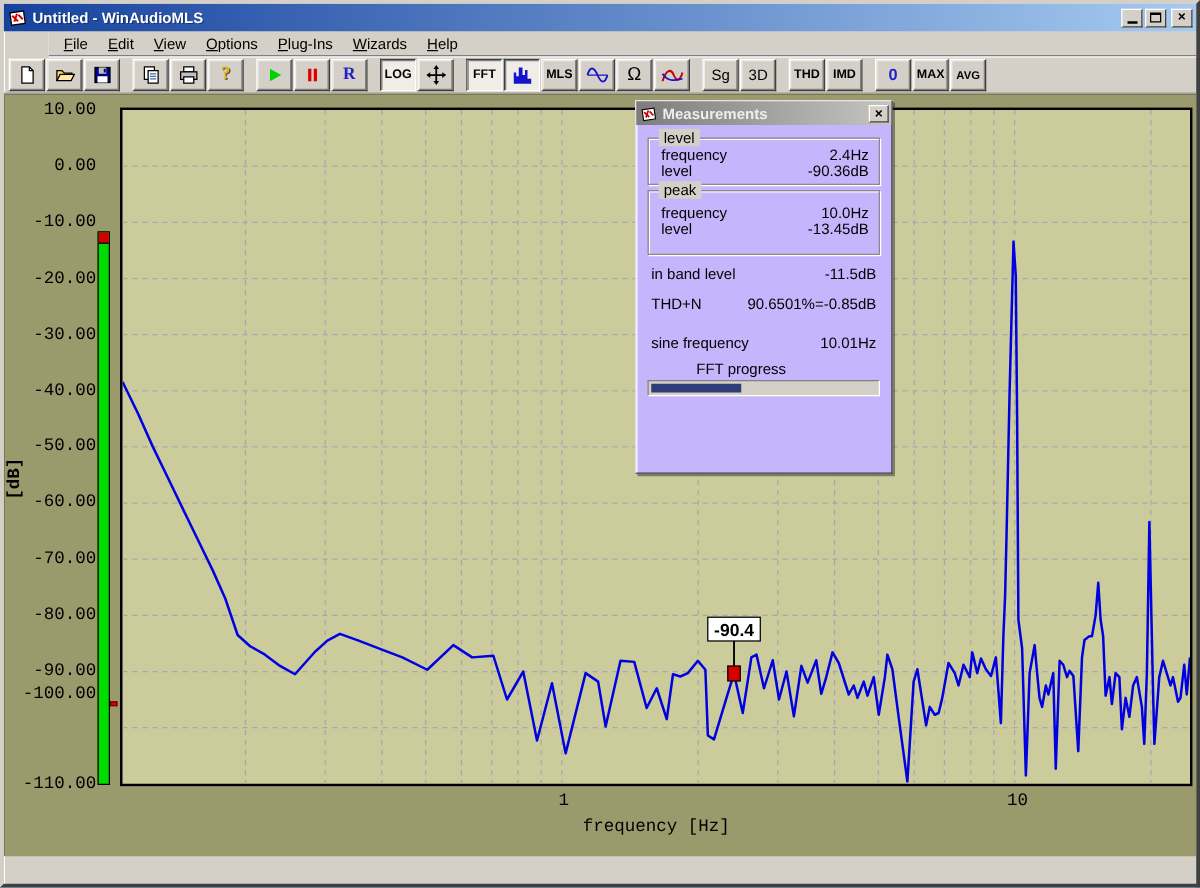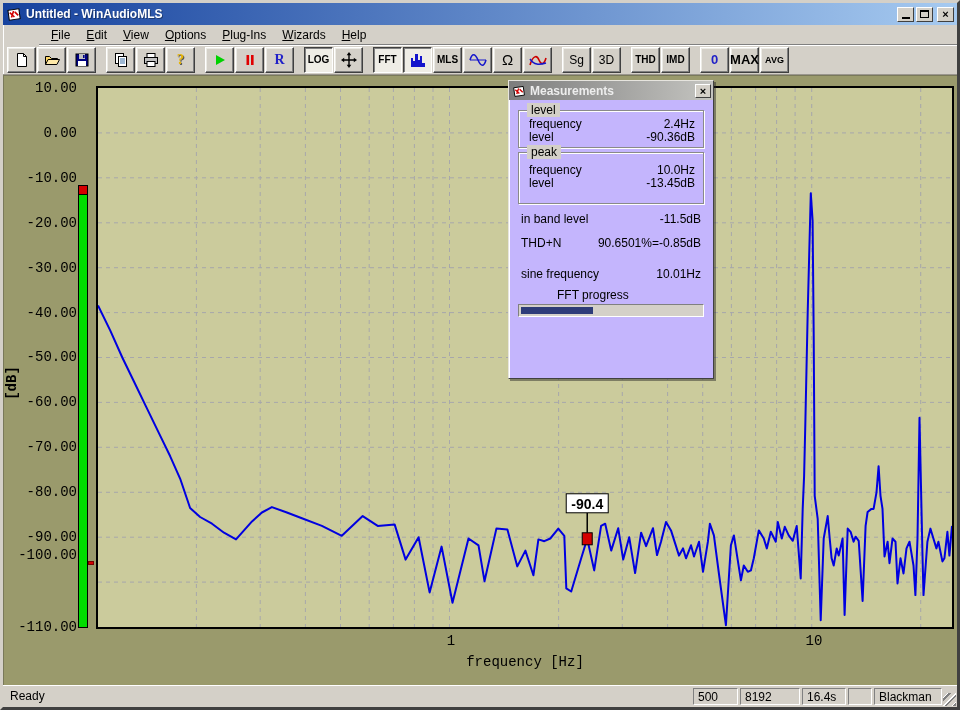--- a/index.html
+++ b/index.html
@@ -227,21 +227,21 @@
       <span class="tb-label">THD</span>
     </div>
     <div class="tbtn">
       <span class="tb-label">IMD</span>
     </div>
     <div class="tgap"></div>
     <div class="tbtn">
       <span class="zero-glyph">0</span>
     </div>
     <div class="tbtn">
-      <span class="tb-label" style="font-size:13px;">MAX</span>
+      <span class="tb-label" style="font-size:10px;">MAX</span>
     </div>
     <div class="tbtn">
       <span class="tb-label" style="font-size:9px;">AVG</span>
     </div>
   </div>
 
   <div class="client">
 
     <div class="ytick" style="top:5px">10.00</div>
     <div class="ytick" style="top:50px">0.00</div>
@@ -355,22 +355,13 @@
           <span class="val">10.01Hz</span>
         </div>
         <div class="fftlabel">FFT progress</div>
         <div class="mprogress">
           <div class="fill" style="width: 40%;"></div>
         </div>
       </div>
     </div>
   </div>
 
-  <div class="statusbar">
-    <span class="statusmsg">Ready</span>
-    <div class="spanel" style="left:690px;width:45px;">500</div>
-    <div class="spanel" style="left:737px;width:60px;">8192</div>
-    <div class="spanel" style="left:799px;width:44px;">16.4s</div>
-    <div class="spanel" style="left:845px;width:24px;"></div>
-    <div class="spanel" style="left:871px;width:68px;">Blackman</div>
-    <div class="grip"></div>
-  </div>
 </div>
 
 </body></html>

